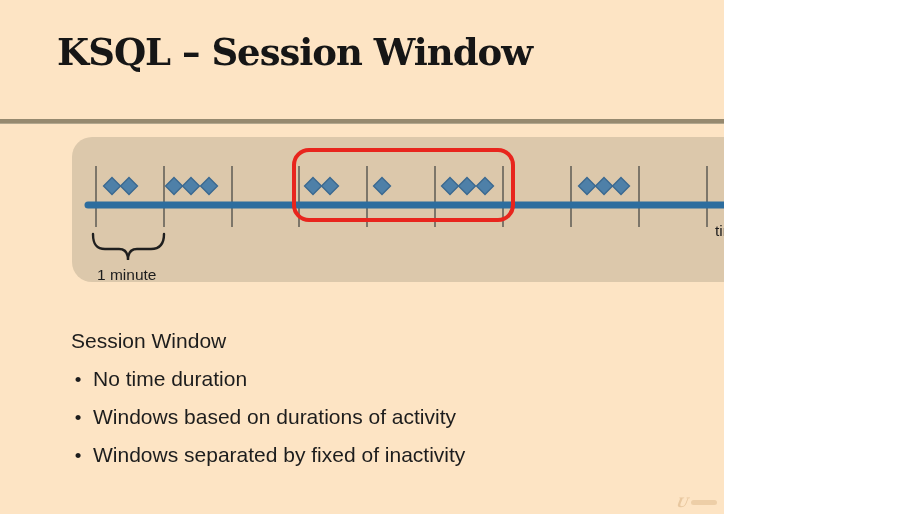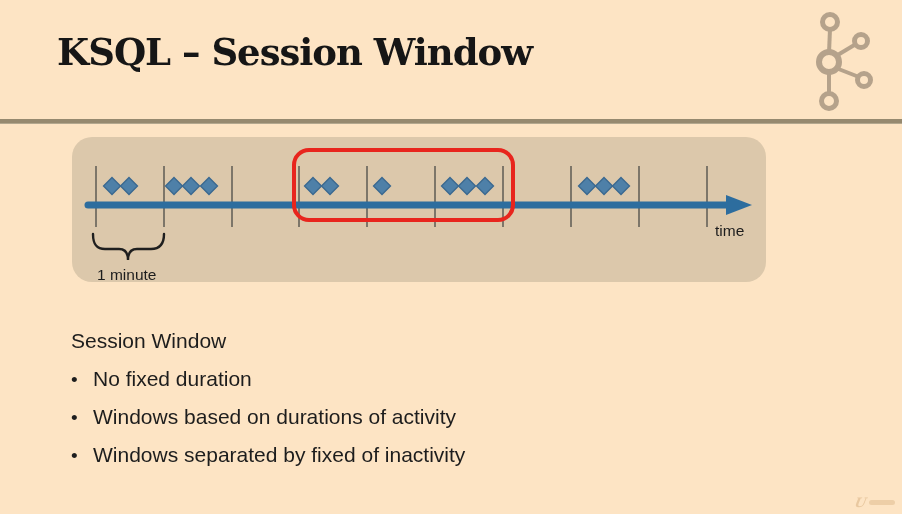--- a/index.html
+++ b/index.html
@@ -1,18 +1,18 @@
 <!DOCTYPE html>
 <html><head>
 <meta charset="utf-8">
 <style>
   html, body { margin: 0; padding: 0; }
   .slide {
     position: relative;
-    width: 902px;
+    width: 724px;
     height: 514px;
     background: #fde4c4;
     overflow: hidden;
     font-family: "Liberation Sans", sans-serif;
     color: #1e1e1e;
   }
   .title {
     position: absolute;
     left: 57px;
     top: 30px;
@@ -52,20 +52,21 @@
     left: 71px;
     top: 322px;
     font-size: 21px;
     color: #1d1d1d;
   }
   .notes .line {
     display: flex;
     align-items: baseline;
     height: 38px;
     line-height: 38px;
+    text-align: center;
   }
   .bullet-marker {
     width: 14px;
     margin-right: 8px;
     font-size: 19px;
   }
   .watermark {
     position: absolute;
     right: 7px;
     bottom: 4px;
@@ -156,21 +157,21 @@
       <text x="643" y="99" font-size="15.5">time</text>
     </svg>
   </div>
 
   <div class="notes">
     <div class="line">
       <span>Session Window</span>
     </div>
     <div class="line">
       <span class="bullet-marker">•</span>
-      <span>No fixed duration</span>
+      <span>No time duration</span>
     </div>
     <div class="line">
       <span class="bullet-marker">•</span>
       <span>Windows based on durations of activity</span>
     </div>
     <div class="line">
       <span class="bullet-marker">•</span>
       <span>Windows separated by fixed of inactivity</span>
     </div>
   </div>

